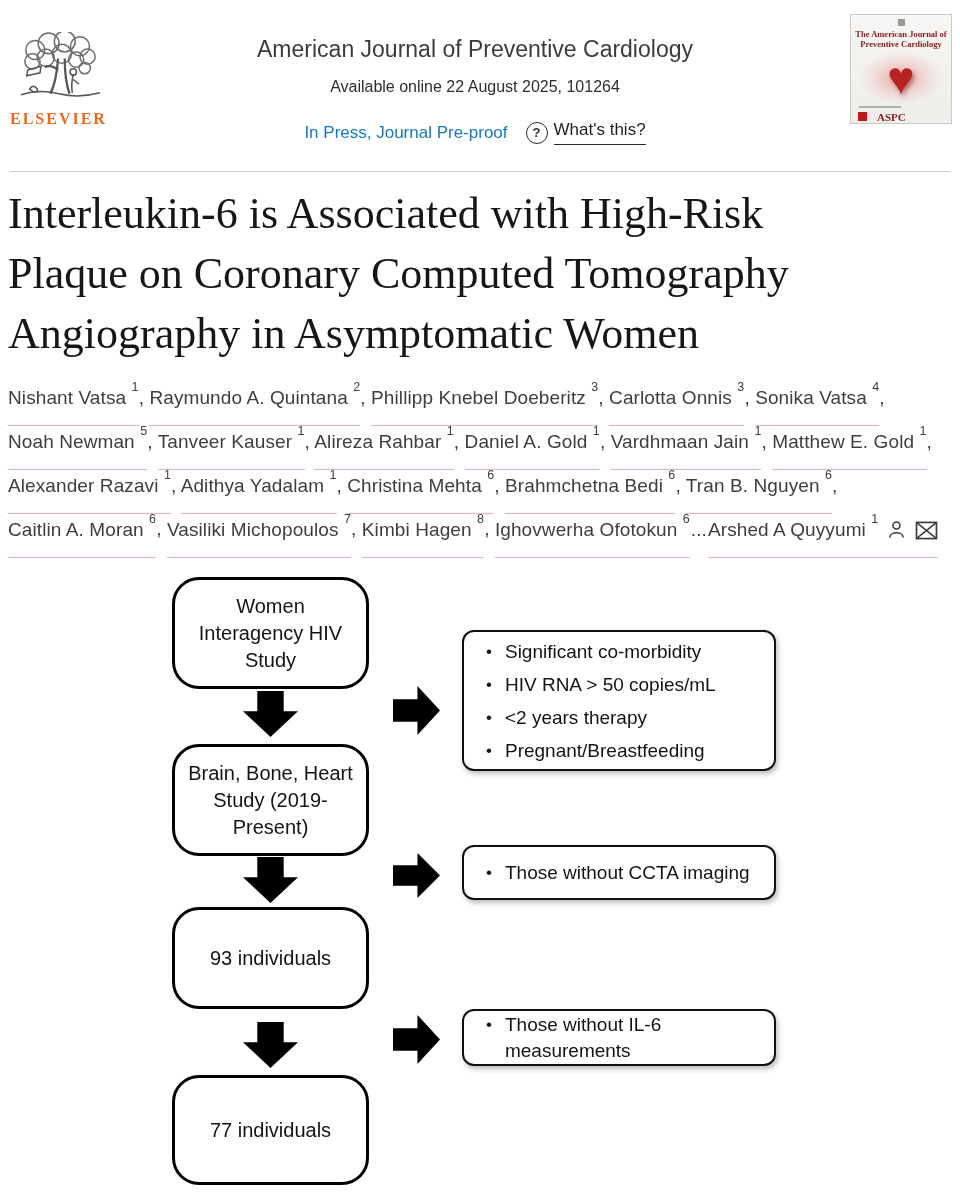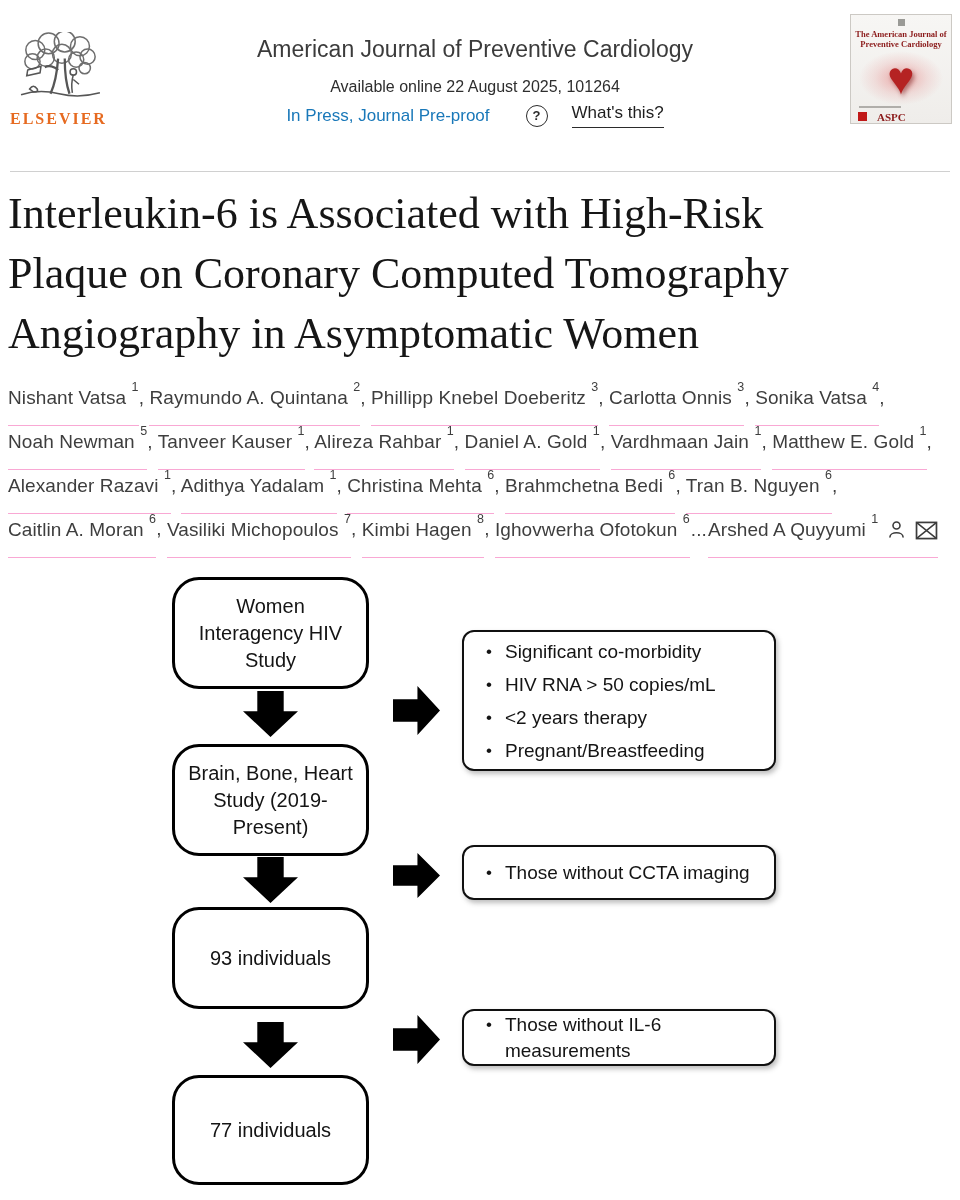--- a/index.html
+++ b/index.html
@@ -9,21 +9,21 @@
   
   .hdr { position: relative; height: 171px; }
   .logo { position: absolute; left: 10px; top: 32px; width: 100px; text-align: left; cursor: pointer; }
   .logo svg { display: block; margin: 0 auto; }
   .elsevier-word { font-family: "Liberation Serif", serif; font-weight: 700;
                    font-size: 16px; letter-spacing: 2px; color: var(--elsevier-orange, #e66a20); margin-top: 2px; }
 
   .hdr-center { position: absolute; left: 125px; right: 135px; top: 36px; text-align: center; }
   .journal-title { margin: 0; font-size: 23px; font-weight: 400; color: #3b3b3b; cursor: pointer; }
   .avail { margin-top: 15px; font-size: 16px; color: #2e2e2e; }
-  .press-row { margin-top: 7px; display: flex; align-items: center; justify-content: center; gap: 24px; }
+  .press-row { margin-top: 24px; display: flex; align-items: center; justify-content: center; gap: 6px; }
   .inpress { font-size: 17px; color: var(--link-blue, #1978b9); text-decoration: none; cursor: pointer; }
   .q-icon { width: 20px; height: 20px; border: 1.7px solid #2b2b2b; border-radius: 50%;
             display: inline-flex; align-items: center; justify-content: center;
             font-size: 13px; font-weight: 700; color: #2b2b2b; margin-left: 12px; cursor: pointer; }
   .whats { font-size: 17px; color: #1e1e1e; border-bottom: 1.6px solid #2b2b2b;
            padding-bottom: 4px; text-decoration: none; cursor: pointer; }
 
   
   .cover { position: absolute; right: 8px; top: 14px; width: 102px; height: 110px;
            background: linear-gradient(180deg, #f7f6f4 0%, #efedea 100%);

